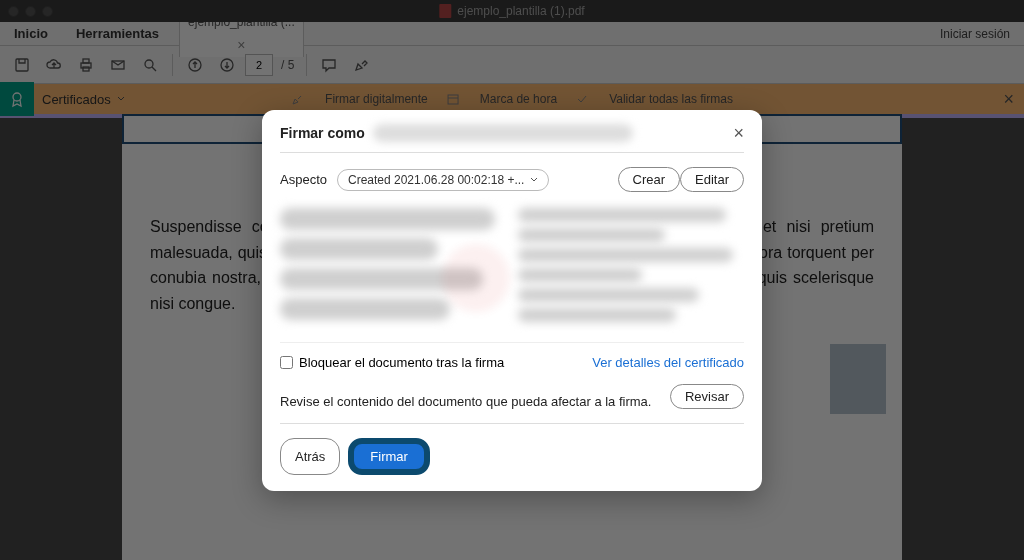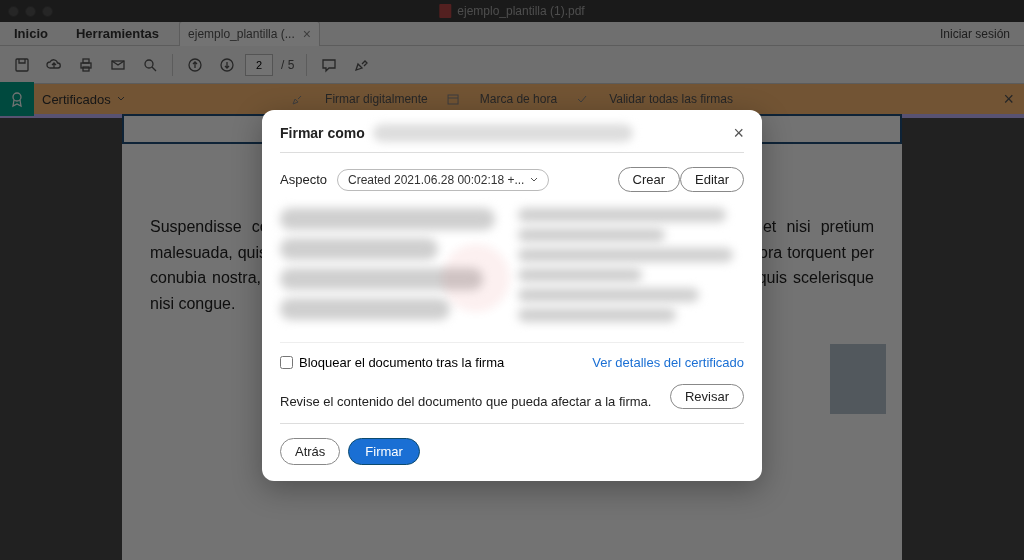--- a/index.html
+++ b/index.html
@@ -8,21 +8,21 @@
   
   .titlebar { height: 22px; background: #3a3a3a; display: flex; align-items: center; position: relative; }
   .traffic-lights { display: flex; gap: 6px; padding-left: 8px; }
   .traffic-light { width: 11px; height: 11px; border-radius: 50%; background: #555; border: 0.5px solid #444; }
   .titlebar-title { position: absolute; left: 50%; transform: translateX(-50%); color: #aaa; font-size: 12px; display: flex; align-items: center; gap: 6px; }
   .pdf-icon { width: 12px; height: 14px; background: #b94747; border-radius: 1px; }
   
   
   .app-tabs { height: 24px; background: #f5f5f5; display: flex; align-items: center; border-bottom: 1px solid #ccc; }
   .app-tab { padding: 0 14px; height: 100%; display: flex; align-items: center; font-size: 13px; color: #333; font-weight: 600; }
-  .doc-tab { background: #fff; border: 1px solid #ccc; border-bottom: none; border-radius: 3px 3px 0 0; font-weight: 400; font-size: 12px; padding: 4px 8px; margin-left: 6px; display: flex; align-items: center; gap: 8px; color: #555; }
+  .doc-tab { background: #fff; border: 1px solid #ccc; border-bottom: none; border-radius: 3px 3px 0 0; font-weight: 400; font-size: 12px; padding: 4px 8px; margin-left: 6px; display: flex; align-items: center; gap: 8px; color: #555; flex-direction: column; }
   .doc-tab-close { font-size: 14px; color: #888; cursor: pointer; }
   .signin { margin-left: auto; margin-right: 14px; font-size: 12px; color: #444; }
   
   
   .toolbar { height: 38px; background: #f5f5f5; display: flex; align-items: center; border-bottom: 1px solid #ccc; padding: 0 8px; gap: 4px; }
   .tb-btn { width: 28px; height: 28px; display: flex; align-items: center; justify-content: center; color: #555; border-radius: 3px; }
   .tb-sep { width: 1px; height: 22px; background: #ccc; margin: 0 4px; }
   .page-input { width: 28px; height: 22px; border: 1px solid #bbb; text-align: center; font-size: 11px; }
   .page-total { font-size: 12px; color: #555; padding: 0 4px; }
   
@@ -66,21 +66,21 @@
   .stamp { position: absolute; right: -10px; top: 30px; width: 80px; height: 80px; border-radius: 50%; background: radial-gradient(circle, rgba(220,70,70,0.08) 50%, transparent 70%); filter: blur(2px); }
   
   .row-check { display: flex; align-items: center; padding: 12px 0 6px 0; font-size: 13px; }
   .row-check input { margin-right: 6px; }
   .link { color: #1a6fd4; font-size: 13px; margin-left: auto; cursor: pointer; }
   
   .row-review { display: flex; align-items: flex-end; padding: 8px 0 14px 0; border-bottom: 1px solid #ddd; font-size: 13px; color: #222; }
   .row-review .btn-outline { margin-left: auto; }
   
   .footer { display: flex; justify-content: flex-start; gap: 8px; padding-top: 14px; }
-  .btn-primary { background: #1a6fd4; color: #fff; border: 1px solid #0c4a6e; border-radius: 14px; padding: 5px 16px; font-size: 13px; cursor: pointer; }
+  .btn-primary { background: #1a6fd4; color: #fff; border: 6px solid #0c4a6e; border-radius: 14px; padding: 5px 16px; font-size: 13px; cursor: pointer; }
   
   svg { display: block; }
 </style>
 </head>
 <body>
 
 <div class="titlebar">
   <div class="traffic-lights">
     <div class="traffic-light"></div>
     <div class="traffic-light"></div>

